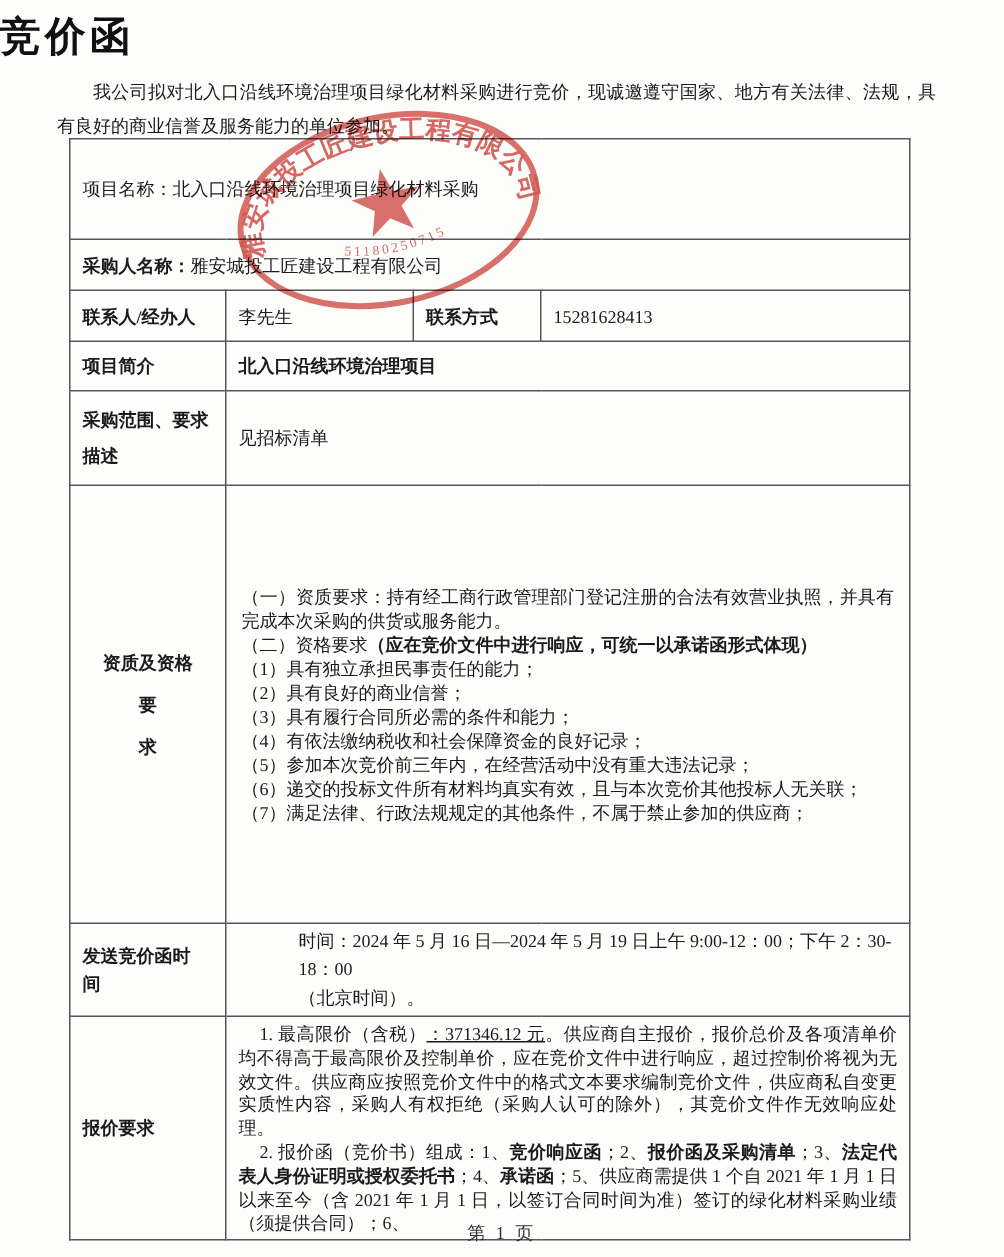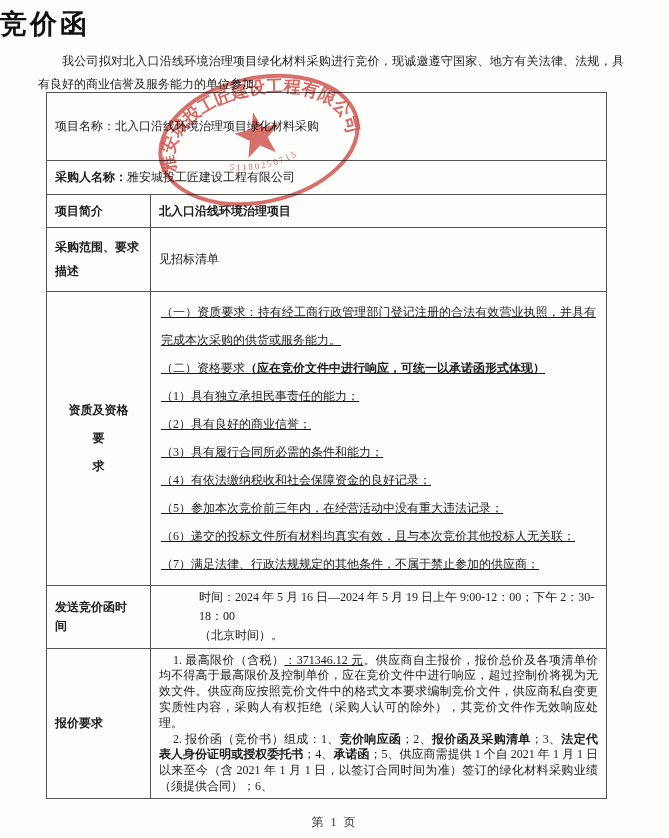--- a/index.html
+++ b/index.html
@@ -32,21 +32,21 @@
   .r2 td{height:29px;}
   .r3 td{height:29px;}
   .r4 td{height:28px;}
   .r5 td{height:58px;vertical-align:top;padding-top:8px;}
   .r5 td.lbl{line-height:24px;}
   .r6 td{height:52px;}
   .r6 td.val{line-height:19px;}
   .r7 td{height:283px;}
   .r7 td.lbl{text-align:center;line-height:28px;padding:0 18px;}
   .r7 td.val{vertical-align:middle;padding:4px 10px;}
-  .r7 p{margin:0;line-height:28px;text-align:justify;text-decoration:underline;}
+  .r7 p{margin:0;line-height:16px;text-align:justify;}
   .r8 td{height:40px;}
   .r8 td.lbl{line-height:19px;}
   .r8 td.val{line-height:19px;padding-left:48px;}
   .r9 td{height:126px;}
   .r9 td.val{vertical-align:top;padding-top:4px;}
   .r9 p{margin:0;line-height:15.8px;text-indent:14px;text-align:justify;}
   .stamp{
     position:absolute;left:149px;top:66px;width:220px;height:148px;
     mix-blend-mode:multiply;opacity:.82;pointer-events:none;
   }
@@ -70,20 +70,26 @@
         <col style="width:125px">
         <col style="width:85px">
         <col style="width:246px">
     </colgroup>
     <tbody>
       <tr class="r1">
         <td colspan="4"><span>项目名称：</span><span>北入口沿线环境治理项目绿化材料采购</span></td>
       </tr>
       <tr class="r2">
         <td colspan="4"><span class="b">采购人名称：</span><span>雅安城投工匠建设工程有限公司</span></td>
+      </tr>
+      <tr class="r3">
+        <td class="lbl">联系人/经办人</td>
+        <td>李先生</td>
+        <td class="lbl">联系方式</td>
+        <td>15281628413</td>
       </tr>
       <tr class="r4">
         <td class="lbl">项目简介</td>
         <td colspan="3" class="b">北入口沿线环境治理项目</td>
       </tr>
       <tr class="r5">
         <td class="lbl pre">采购范围、要求
 描述</td>
         <td colspan="3">见招标清单</td>
       </tr>

